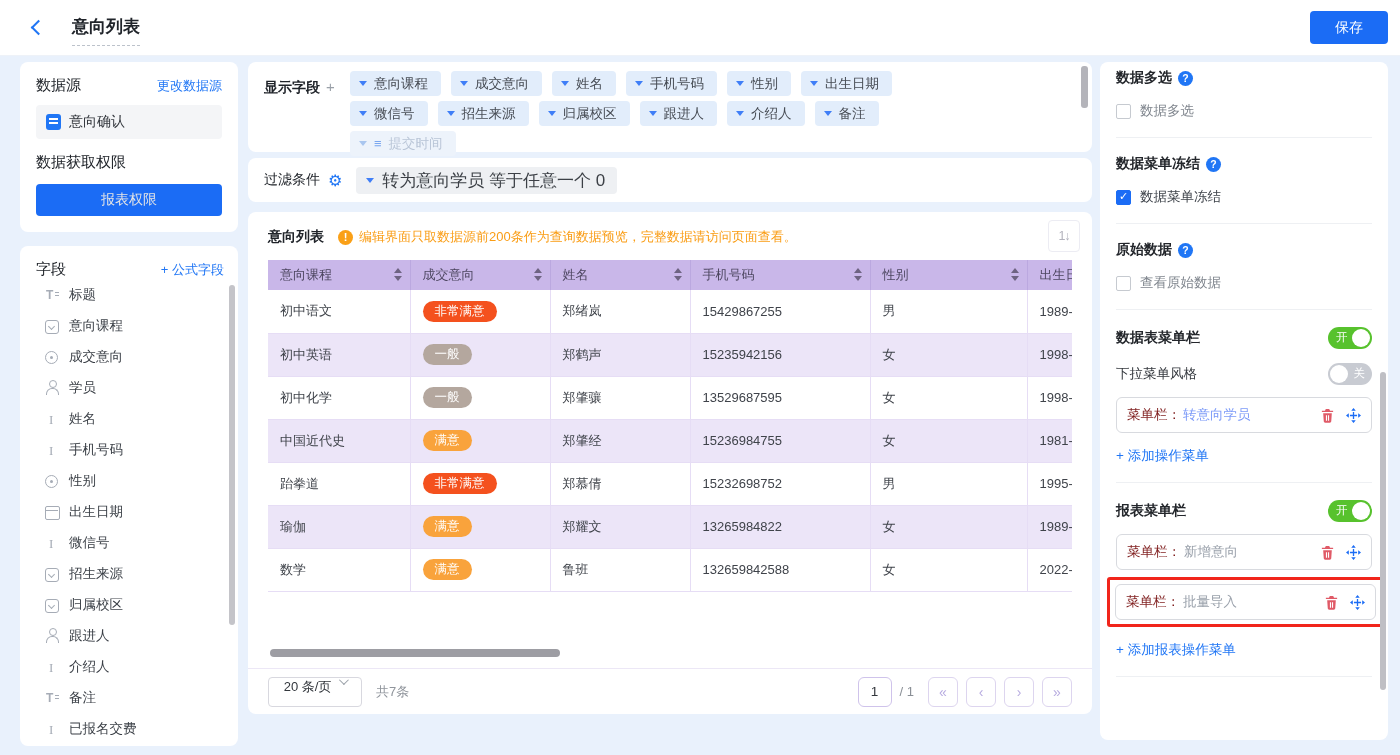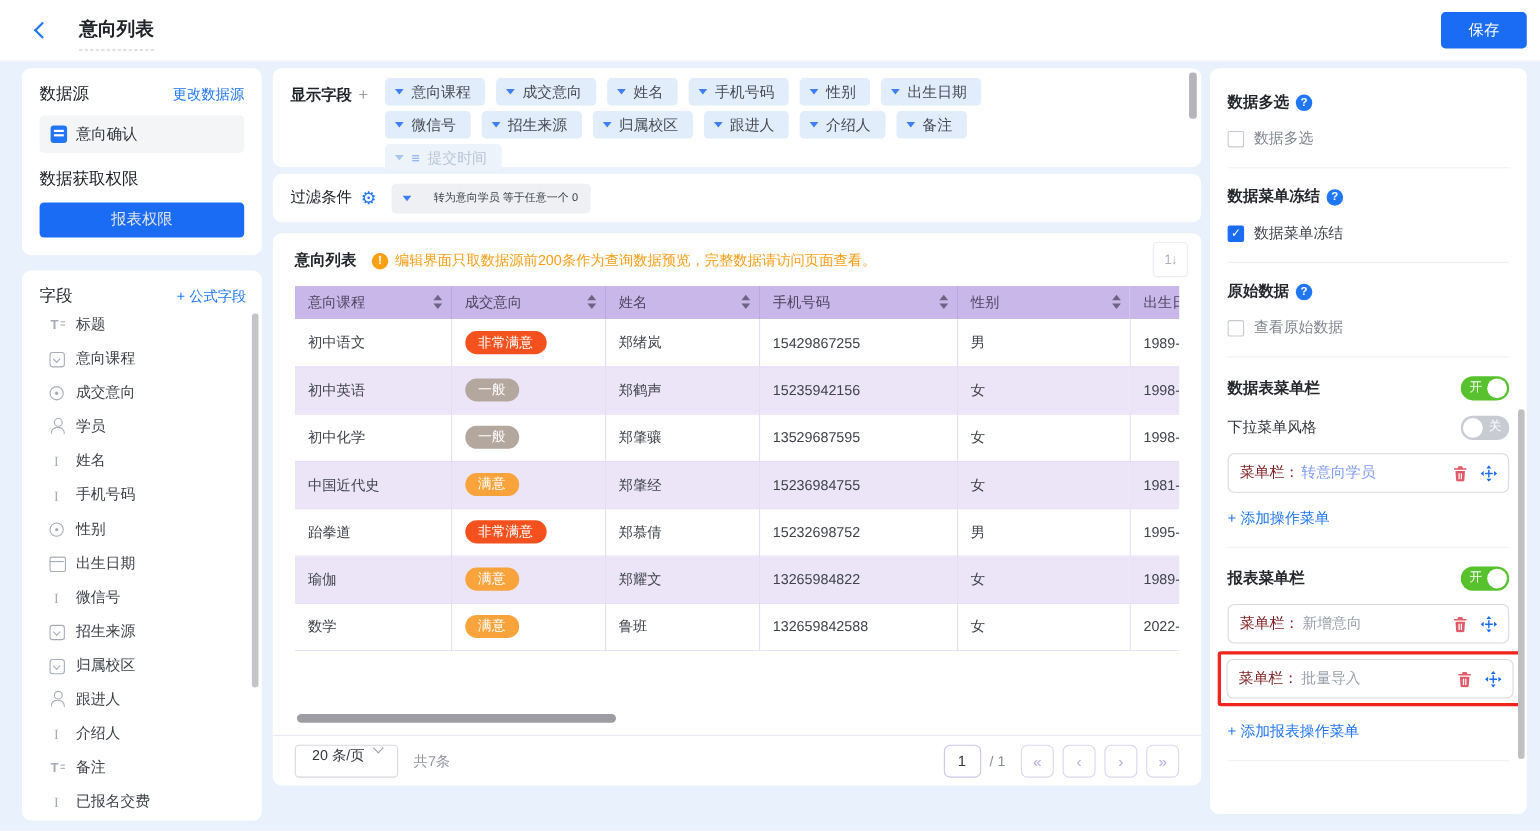--- a/index.html
+++ b/index.html
@@ -56,21 +56,21 @@
   .caret{width:0;height:0;border-left:4.5px solid transparent;border-right:4.5px solid transparent;border-top:5.5px solid #3f7ef7;flex:none}
   .chip-disabled{background:#edf3fb;color:#b9c5d7}
   .chip-disabled .caret{border-top-color:#a9c6ef}
   .eq-icon{color:#7aa7f0;font-size:13px;line-height:1}
   .chips-scroll{right:4px;top:4px;width:7px;height:42px;background:#b4b4ba}
 
   
   .filter-card{left:248px;top:158px;width:844px;height:44px;padding:0 16px;display:flex;align-items:center;gap:8px}
   .filter-label{font-size:14px;font-weight:normal;color:#20242a}
   .gear-icon{color:#2076f5;font-size:16px;margin-right:6px;cursor:pointer}
-  .filter-chip{height:27px;background:#eef0f3;border-radius:4px;padding:0 12px 0 10px;display:inline-flex;align-items:center;gap:20px;font-size:10px;color:#3c4046;cursor:pointer}
+  .filter-chip{height:27px;background:#eef0f3;border-radius:4px;padding:0 12px 0 10px;display:inline-flex;align-items:center;gap:8px;font-size:17px;color:#3c4046;cursor:pointer}
 
   
   .table-card{left:248px;top:212px;width:844px;height:502px;padding:12px 20px 0 20px}
   .tc-head{display:flex;align-items:center;gap:14px;height:26px}
   .tc-title{font-size:14px;font-weight:bold;color:#20242a}
   .warn{display:flex;align-items:center;gap:6px}
   .warn-icon{width:15px;height:15px;border-radius:50%;background:#faa017;color:#fff;font-size:11px;font-weight:bold;display:flex;align-items:center;justify-content:center;flex:none}
   .warn-text{font-size:13px;color:#fa9d15}
   .sort-tool{position:absolute;right:12px;top:8px;width:32px;height:32px;border:1px solid #ececf3;border-radius:4px;background:#fff;display:flex;align-items:center;justify-content:center;cursor:pointer}
   .sort-tool::before{content:"1↓";font-size:12.5px;color:#b3b3bd;letter-spacing:-1px}
@@ -93,21 +93,21 @@
   .pg-bar{position:absolute;left:0;right:0;bottom:0;height:46px;border-top:1px solid #ece7f6;display:flex;align-items:center;padding:0 20px}
   .pg-size{width:94px;height:30px;border:1px solid #d8d8df;border-radius:4px;display:flex;justify-content:center;gap:8px;font-size:13px;color:#33373d;cursor:pointer}
   .chev-dn{width:7px;height:7px;border-right:1.5px solid #9aa0a8;border-bottom:1.5px solid #9aa0a8;transform:rotate(45deg) translateY(-2px)}
   .pg-total{margin-left:14px;font-size:13px;color:#90959c}
   .pg-right{margin-left:auto;display:flex;align-items:center;gap:8px}
   .pg-input{width:34px;height:30px;border:1px solid #cfc3eb;border-radius:6px;text-align:center;font-size:13.5px;color:#33373d;background:#fff}
   .pg-sep{font-size:13px;color:#8a8f96;margin-right:6px}
   .pg-btn{width:30px;height:30px;border:1px solid #ddd5ef;border-radius:6px;background:#fff;color:#b7abe0;font-size:14px;display:flex;align-items:center;justify-content:center;cursor:pointer;line-height:1}
 
   
-  .right-card{left:1100px;top:62px;width:288px;height:678px;padding:22px 16px;overflow:hidden}
+  .right-card{left:1100px;top:62px;width:288px;height:678px;padding:7px 16px;overflow:hidden}
   .sec-title{display:flex;align-items:center;gap:6px;font-size:14px;font-weight:bold;color:#23262b}
   .q-icon{width:15px;height:15px;border-radius:50%;background:#2076f5;color:#fff;font-size:10.5px;display:flex;align-items:center;justify-content:center;cursor:pointer;flex:none}
   .check-row{margin-top:15px;display:flex;align-items:center;gap:9px;font-size:13.5px;color:#7f858d;cursor:pointer}
   .check-row.dark{color:#3e434a}
   .cbx{width:15px;height:15px;border:1px solid #c6cad0;border-radius:2px;background:#fff;flex:none;position:relative}
   .cbx.checked{background:#1b6cf5;border-color:#1b6cf5}
   .cbx.checked::after{content:"✓";position:absolute;left:2px;top:-1px;color:#fff;font-size:11px;font-weight:bold}
   .divider{height:1px;background:#eef0f3;margin:17px 0}
   .toggle-row{display:flex;justify-content:space-between;align-items:center}
   .toggle-row.sub{margin-top:14px;font-size:13.5px;color:#33373d}

